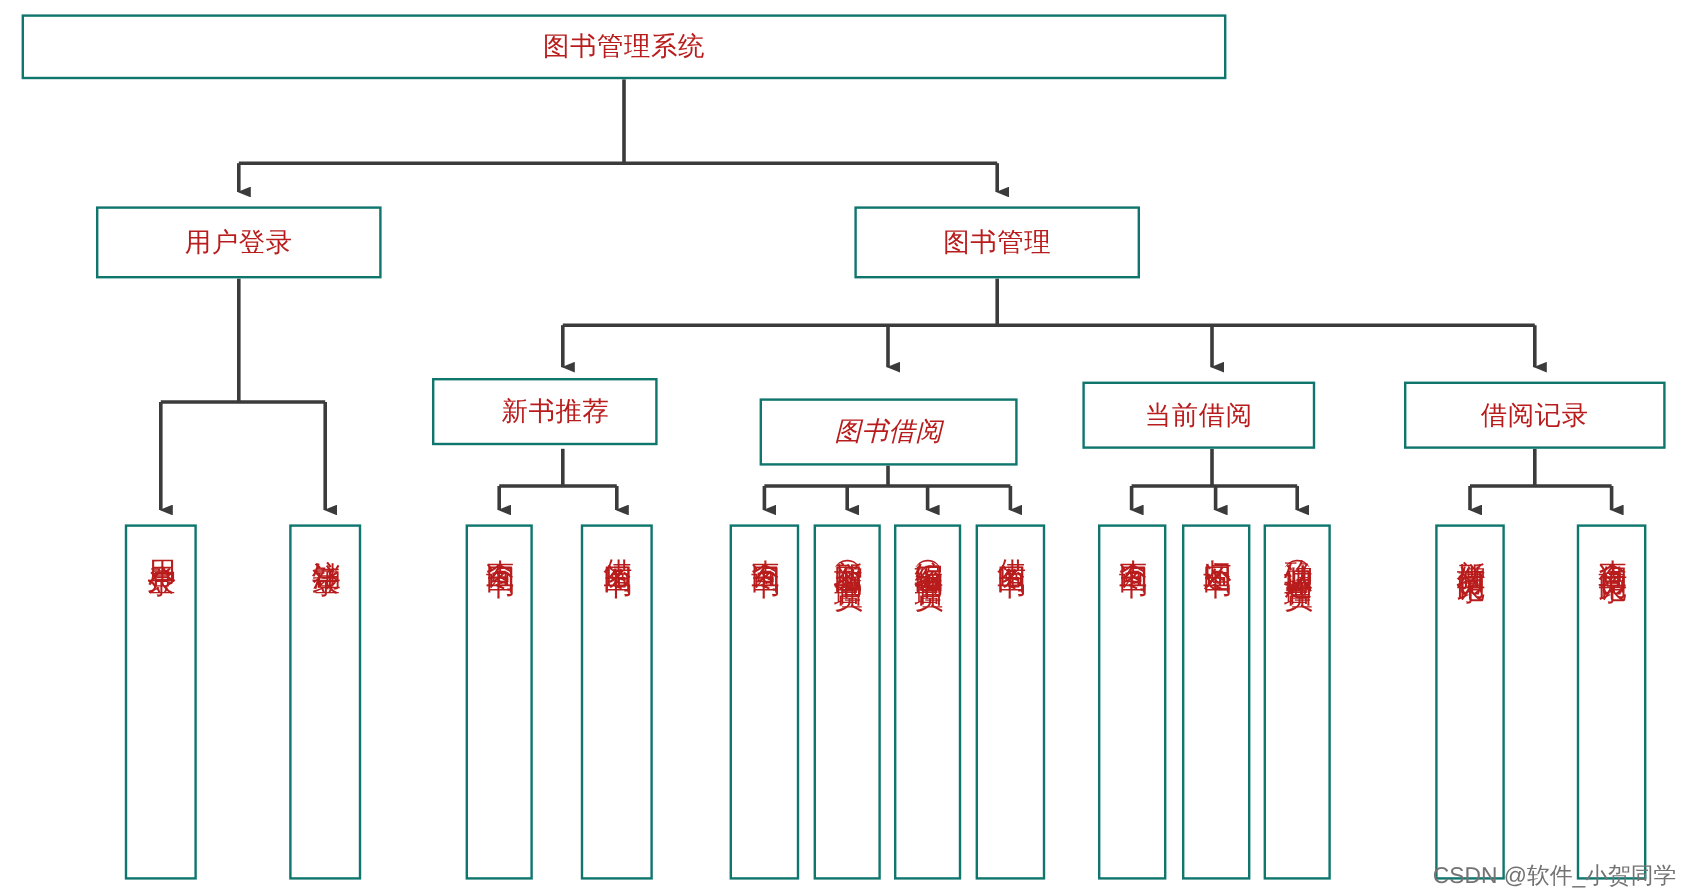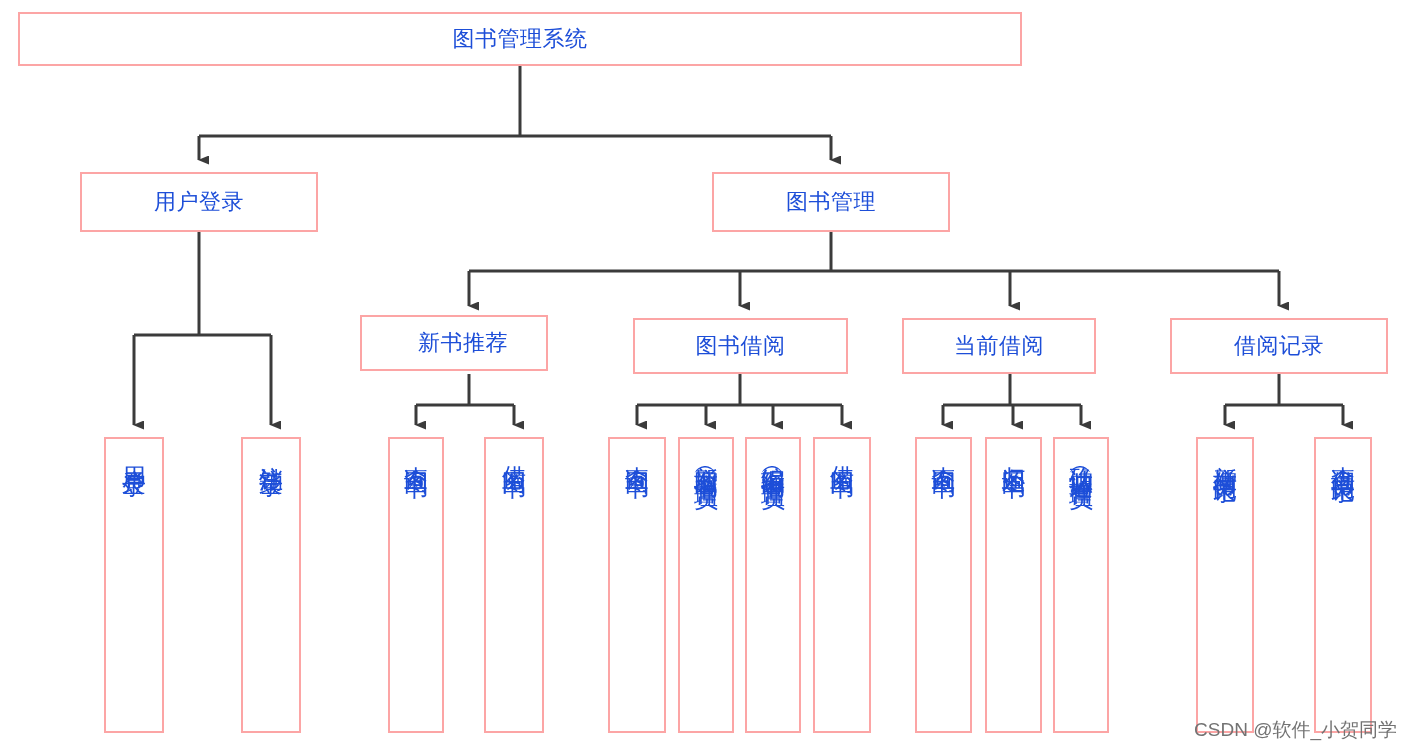--- a/index.html
+++ b/index.html
@@ -22,25 +22,25 @@
     left: 0;
     top: 0;
     width: 1405px;
     height: 747px;
     pointer-events: none;
   }
   .node {
     position: absolute;
     box-sizing: border-box;
     background: #ffffff;
-    border: 2px solid #fca5a5;
+    border: 2px solid #0f766e;
     display: flex;
     align-items: center;
     justify-content: center;
-    color: #1d4ed8;
+    color: #b91c1c;
     z-index: 2;
   }
   .node .lbl {
     display: block;
     line-height: 1.12;
     white-space: nowrap;
   }
   
   .h-node .lbl {
     font-size: 22px;
@@ -132,21 +132,21 @@
   <div class="node h-node" style="left:80px; top:172px; width:238px; height:60px;">
     <span class="lbl">用户登录</span>
   </div>
   <div class="node h-node" style="left:712px; top:172px; width:238px; height:60px;font-family:Liberation Serif, serif;">
     <span class="lbl">图书管理</span>
   </div>
 
   <div class="node h-node" style="left:360px; top:315px; width:188px; height:56px;padding-left:18px;">
     <span class="lbl">新书推荐</span>
   </div>
-  <div class="node h-node" style="left:633px; top:318px; width:215px; height:56px;">
+  <div class="node h-node" style="left:633px; top:332px; width:215px; height:56px;font-style:italic;">
     <span class="lbl">图书借阅</span>
   </div>
   <div class="node h-node" style="left:902px; top:318px; width:194px; height:56px;">
     <span class="lbl">当前借阅</span>
   </div>
   <div class="node h-node" style="left:1170px; top:318px; width:218px; height:56px;text-align:right;">
     <span class="lbl">借阅记录</span>
   </div>
 
   <div class="node v-node" style="left:104px; top:437px; width:60px; height:296px;">

